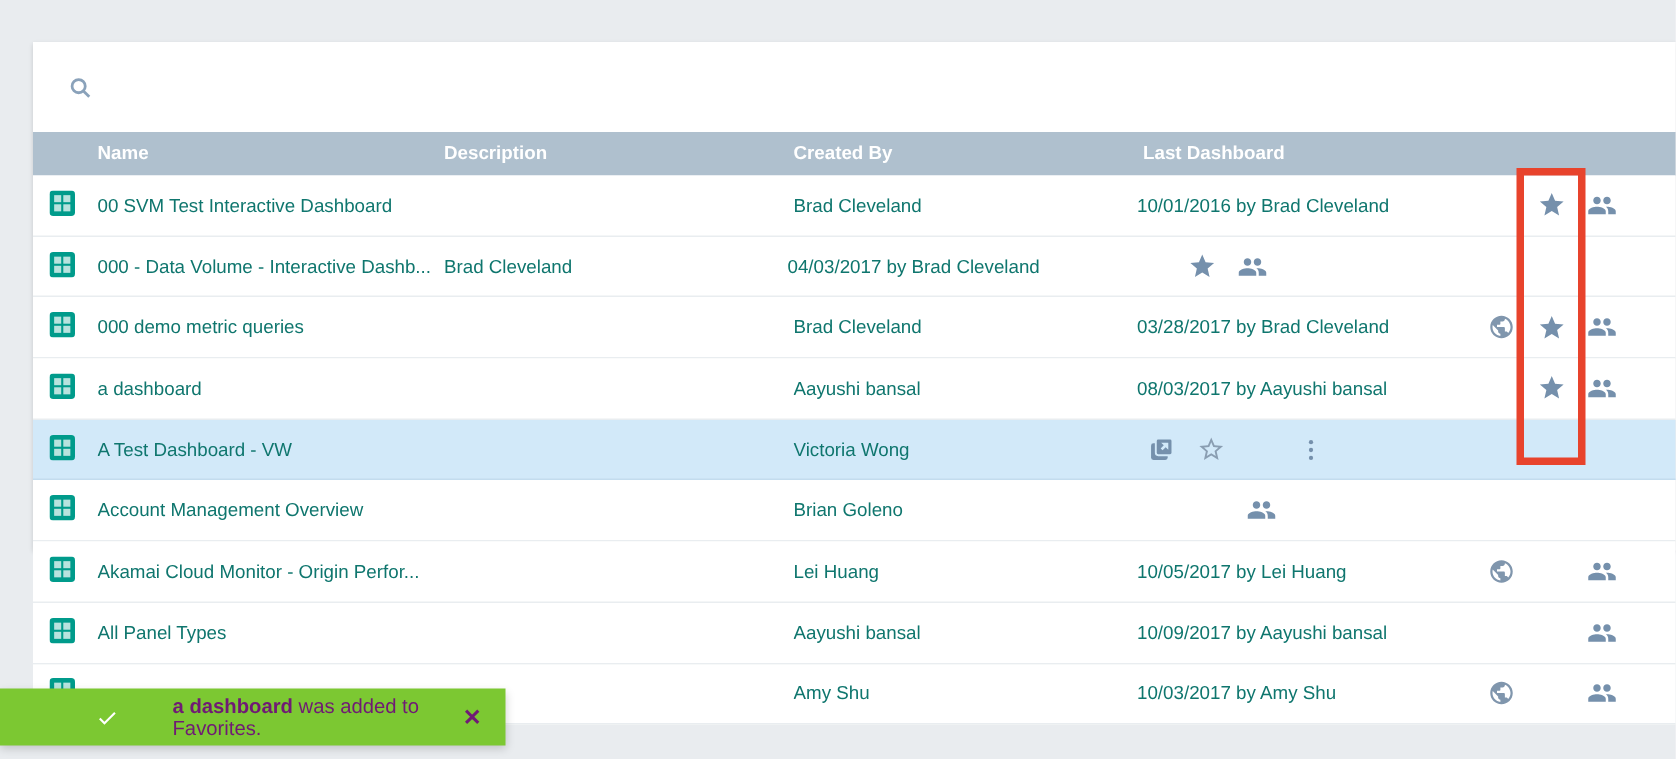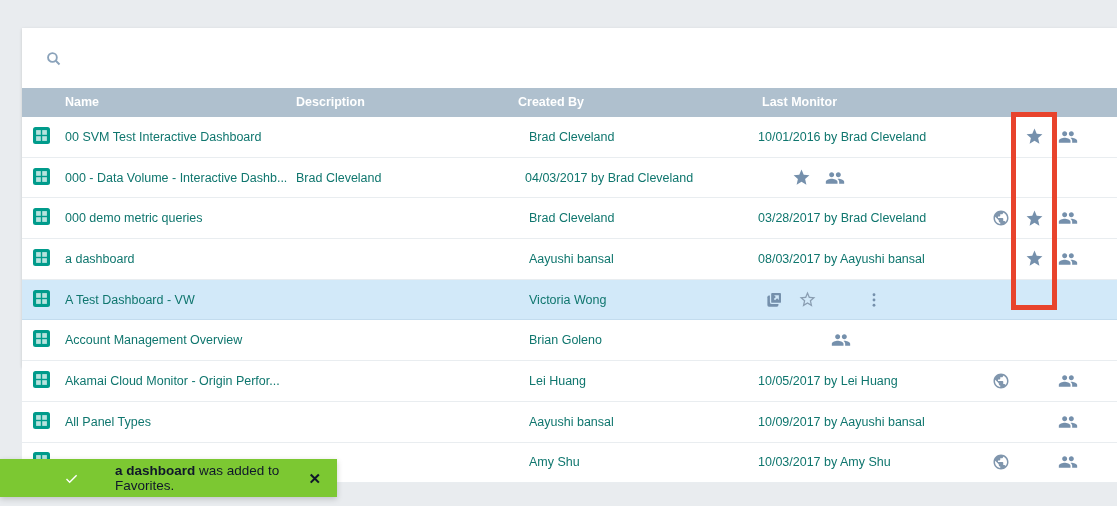--- a/index.html
+++ b/index.html
@@ -37,21 +37,21 @@
     height: 29px;
     background: #afc0ce;
     position: relative;
     color: #ffffff;
     font-size: 12.5px;
     font-weight: bold;
   }
   .thead .hcell { position: absolute; top: 0; line-height: 29px; white-space: nowrap; }
   .h-name     { left: 43px; }
   .h-desc     { left: 274px; }
-  .h-created  { left: 496px; }
+  .h-created  { left: 507px; }
   .h-modified { left: 740px; }
 
   .tbody { position: relative; }
   .row {
     height: 40.7px;
     display: flex;
     align-items: center;
     background: #ffffff;
     border-bottom: 1px solid #e9edf0;
     font-size: 12.5px;
@@ -80,21 +80,21 @@
     width: 46px; height: 198px;
     border: 5px solid #e8432c;
     z-index: 40;
     pointer-events: none;
   }
   .toast {
     position: absolute;
     left: 0; top: 459px;
     width: 337px; height: 38px;
     background: #7cc832;
-    color: #0f172a;
+    color: #701a75;
     display: flex;
     align-items: center;
     z-index: 60;
     font-size: 13.5px;
     box-shadow: 0 2px 6px rgba(0,0,0,0.18);
   }
   .toast .check { margin-left: 64px; display: inline-flex; }
   .toast .msg { margin-left: 36px; }
   .toast .msg b { font-weight: bold; }
   .toast .close {
@@ -117,21 +117,21 @@
         <line x1="15.2" y1="15.2" x2="20.5" y2="20.5"></line>
       </svg>
     </span>
     <input type="text" placeholder="" style="">
   </div>
 
   <div class="thead">
     <div class="hcell h-name">Name</div>
     <div class="hcell h-desc">Description</div>
     <div class="hcell h-created">Created By</div>
-    <div class="hcell h-modified">Last Monitor</div>
+    <div class="hcell h-modified">Last Dashboard</div>
   </div>
 
   <div class="tbody">
       <div class="row">
         <div class="cell c-icon"><span class="ic">
             <svg width="17" height="17" viewBox="0 0 17 17">
               <rect width="17" height="17" rx="2.5" fill="#009b8b"></rect>
               <g fill="#ffffff" opacity="0.72">
                 <rect x="3.1" y="3.1" width="4.7" height="4.7"></rect>
                 <rect x="9.2" y="3.1" width="4.7" height="4.7"></rect>

